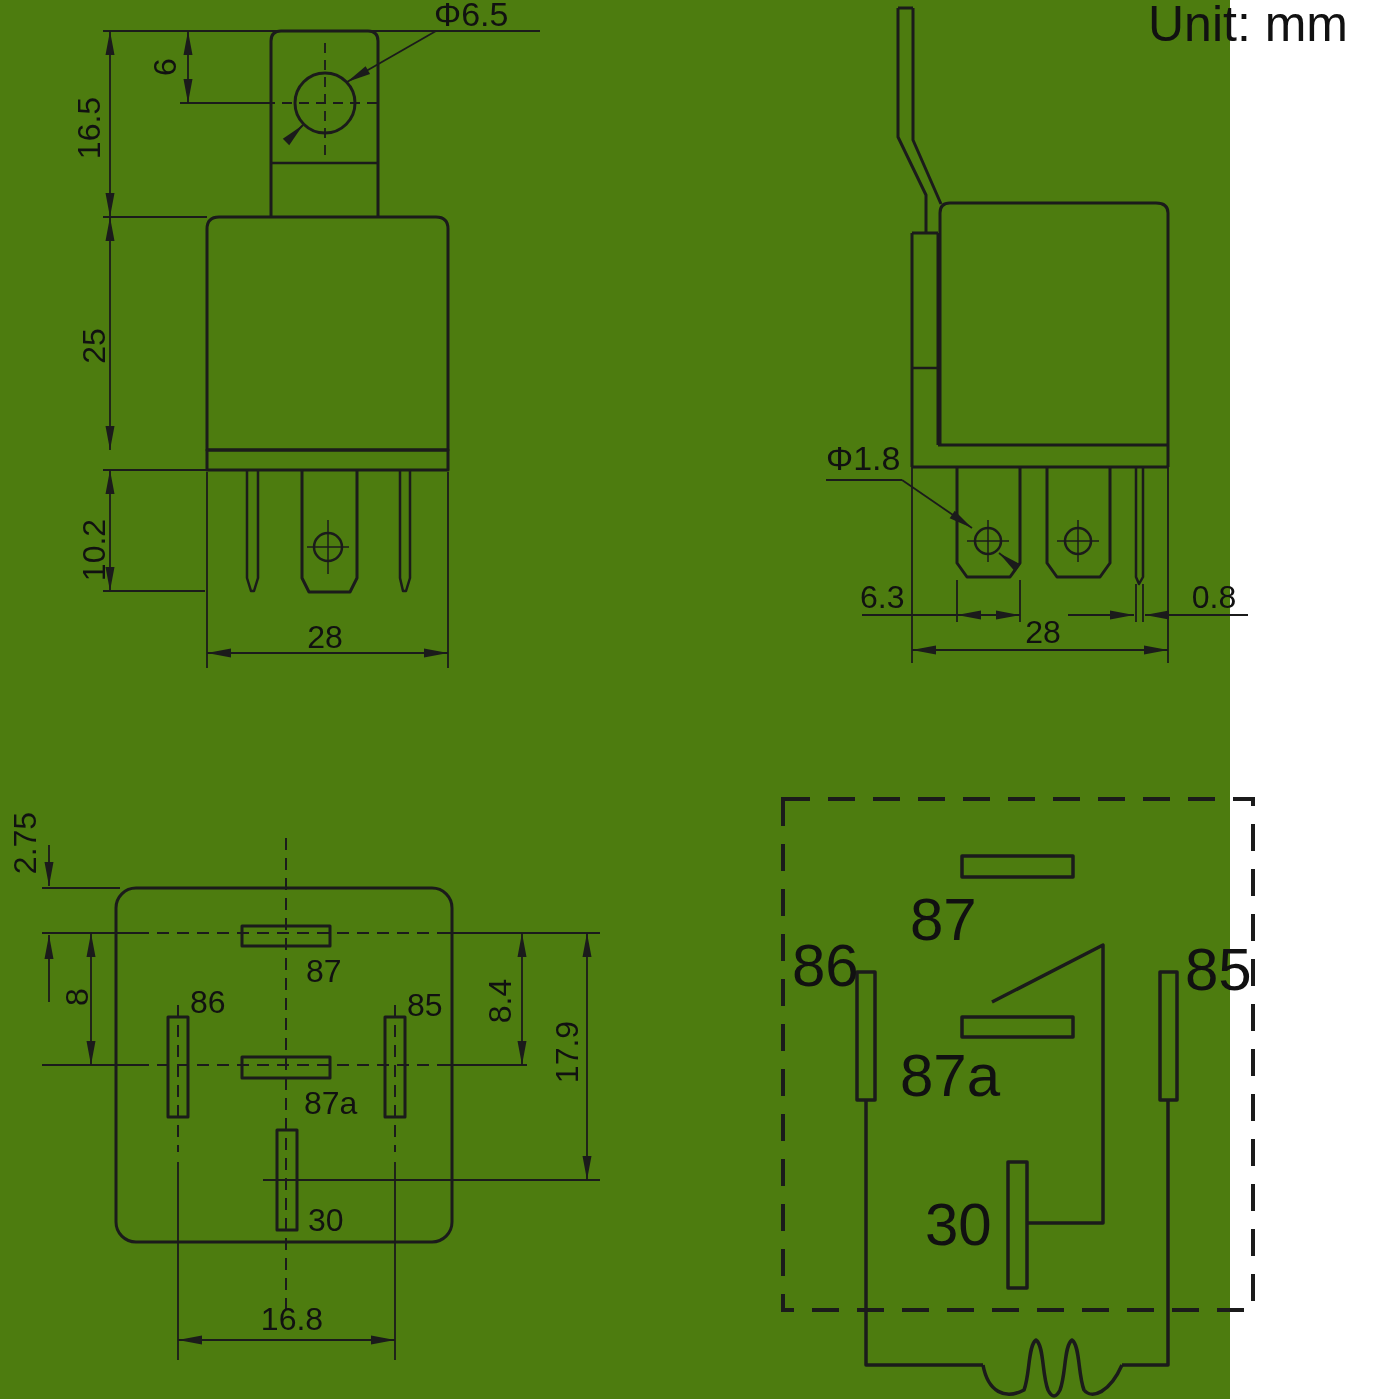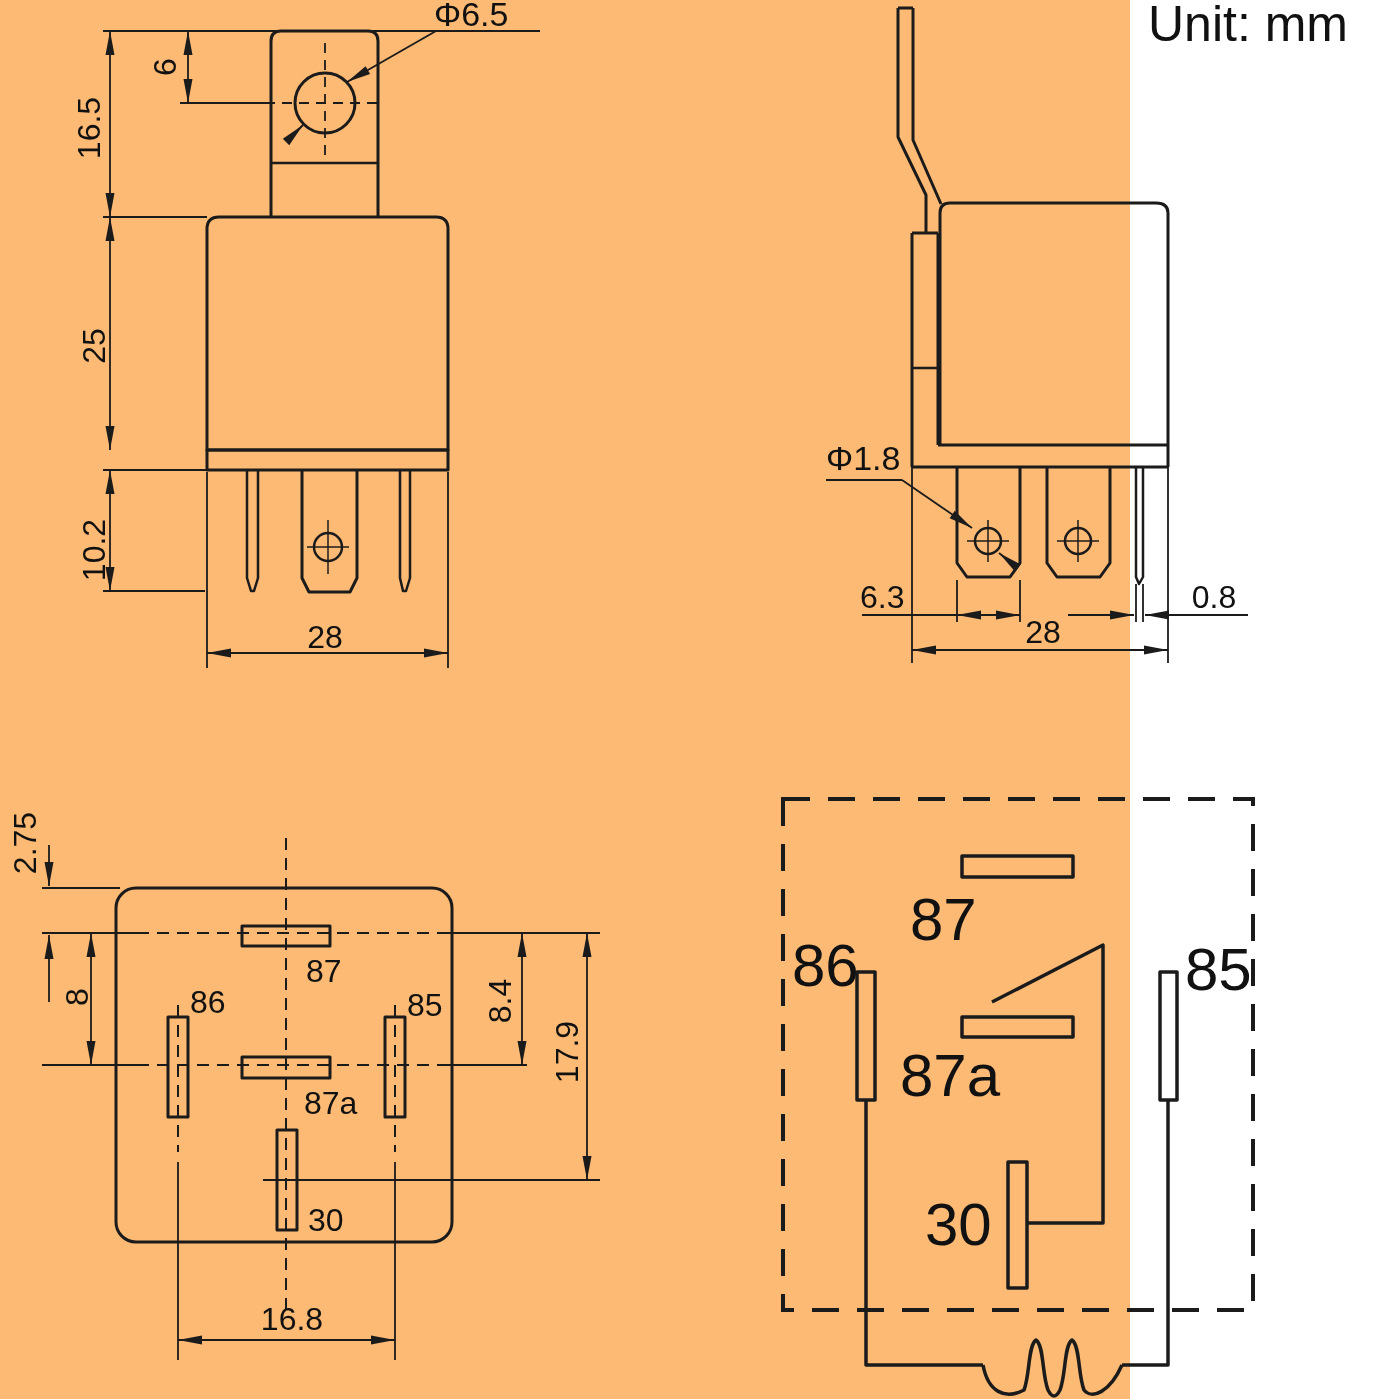--- a/index.html
+++ b/index.html
@@ -1,16 +1,16 @@
 <!DOCTYPE html>
 <html><head>
 <meta charset="utf-8">
 <style>
   html,body{margin:0;padding:0;background:#ffffff;}
-  .stage{width:1130px;height:1399px;position:relative;background:#fdba74;}
+  .stage{width:1230px;height:1399px;position:relative;background:#4d7c0f;}
   svg{display:block}
   
   .o3{stroke:#1b1b1b;stroke-width:3;fill:none;stroke-linejoin:round}
   .o25{stroke:#1b1b1b;stroke-width:2.5;fill:none;stroke-linejoin:round}
   .dim{stroke:#1b1b1b;stroke-width:1.8;fill:none}
   .thin{stroke:#1b1b1b;stroke-width:1.5;fill:none}
   .dash{stroke:#1b1b1b;stroke-width:1.8;fill:none;stroke-dasharray:10 7}
   .cdash{stroke:#1b1b1b;stroke-width:2;fill:none;stroke-dasharray:12 8}
   .border-dash{stroke:#1b1b1b;stroke-width:4;fill:none;stroke-dasharray:27 18}
   .s35{stroke:#1b1b1b;stroke-width:3.5;fill:none;stroke-linejoin:round}

